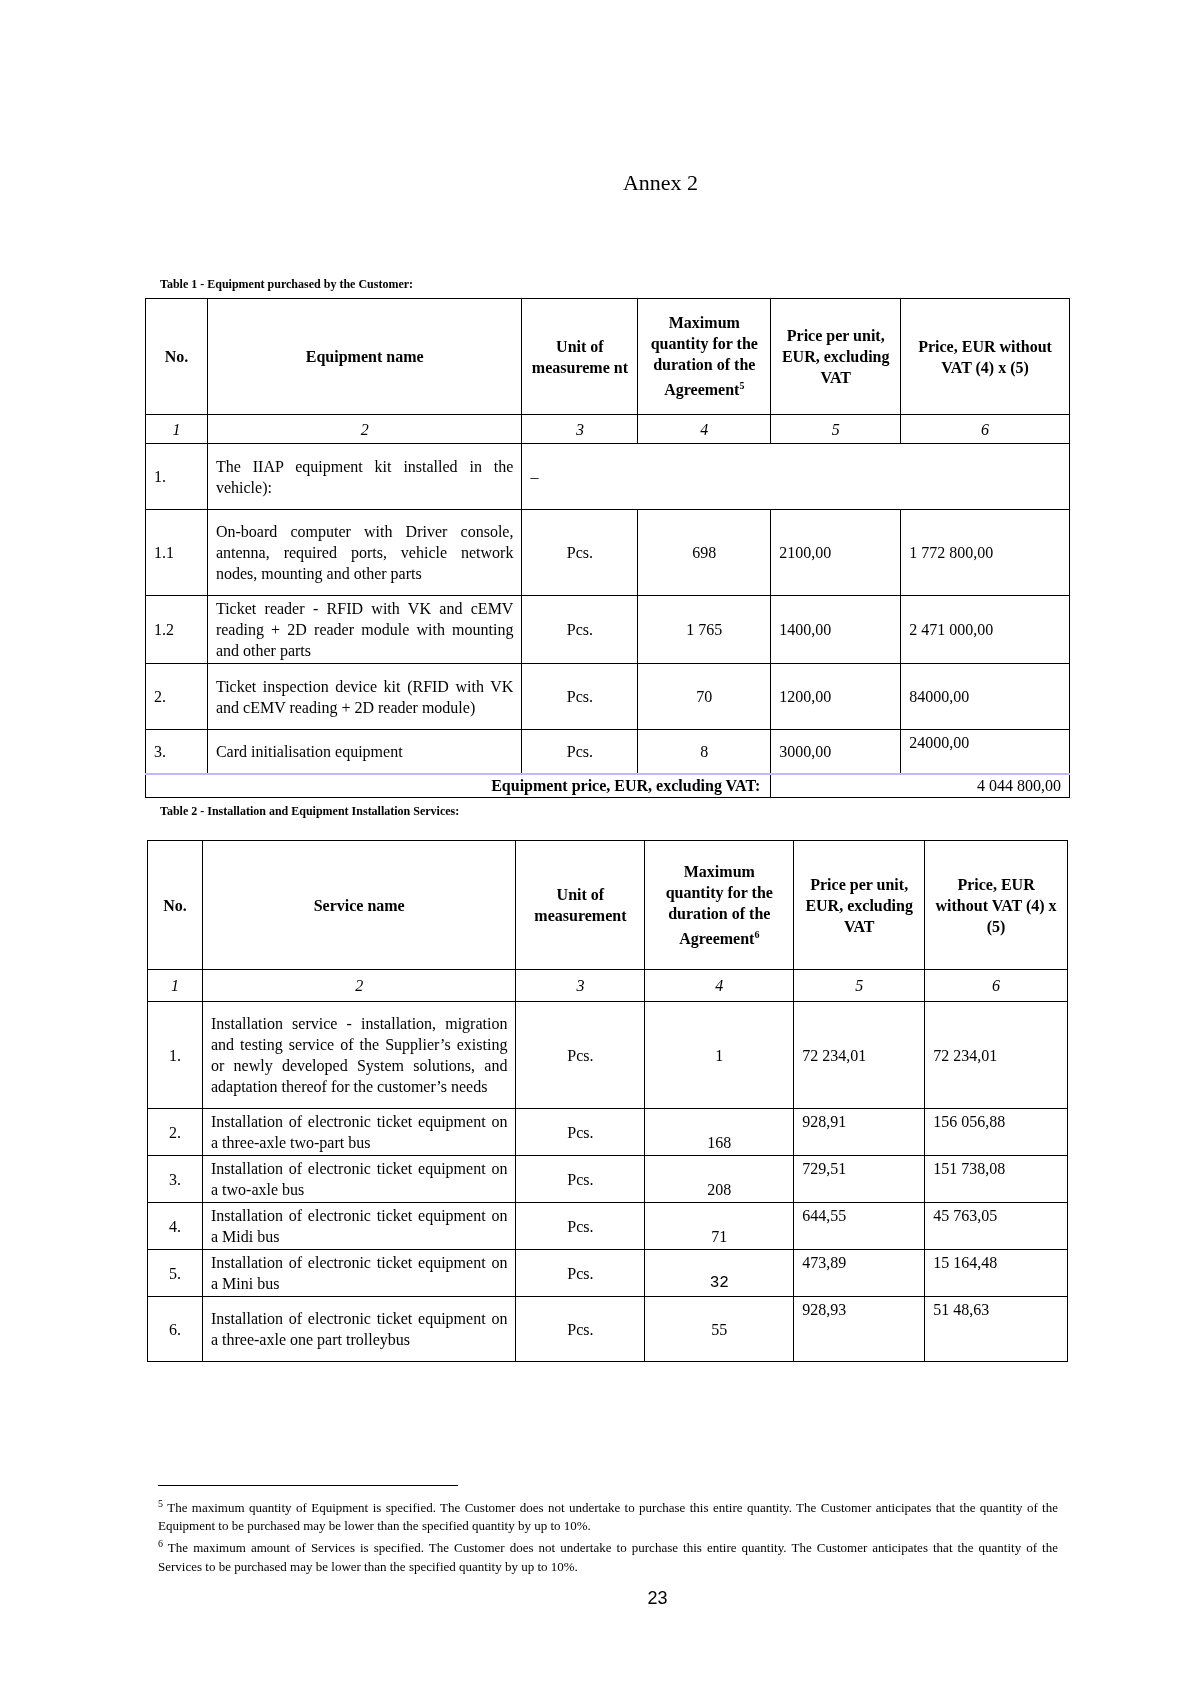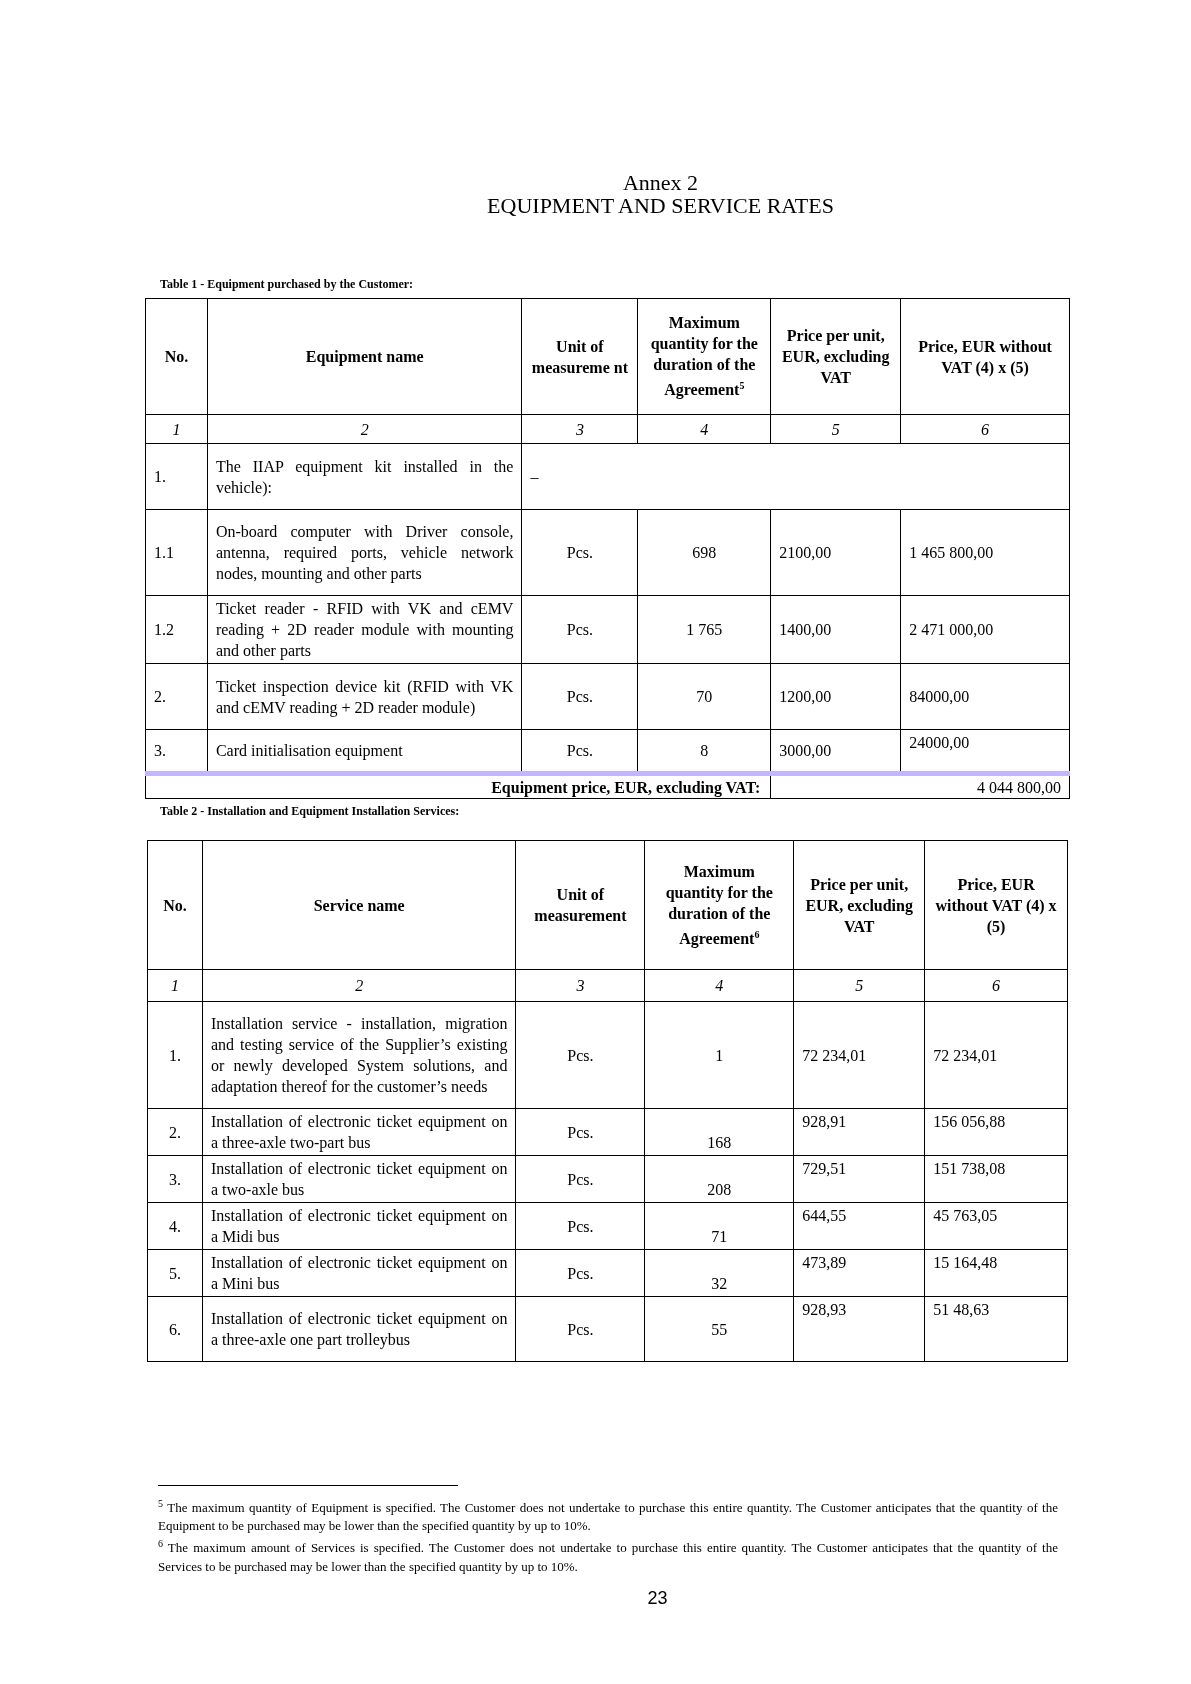--- a/index.html
+++ b/index.html
@@ -11,34 +11,33 @@
   table { border-collapse: collapse; position: absolute; font-size: 16px; }
   td, th { border: 1px solid #000; padding: 2px 8px; vertical-align: middle; line-height: 21px; }
   th { font-weight: bold; text-align: center; }
   .idx td { text-align: center; font-style: italic; height: 28px; padding: 0 4px; }
   .c { text-align: center; }
   .j { text-align: justify; }
   .l { text-align: left; }
   .r { text-align: right; }
   .top { vertical-align: top; }
   sup { font-size: 10px; }
-  .total-row td { border-top: 5px solid #c4b5fd; font-weight: bold; height: 22px; padding: 0 8px; }
+  .total-row td { border-top: 2px solid #c4b5fd; font-weight: bold; height: 22px; padding: 0 8px; }
   .fn-line { position: absolute; left: 158px; top: 1485px; width: 300px; border-top: 1px solid #000; }
   .footnotes { position: absolute; left: 158px; top: 1495px; width: 900px; font-size: 13px; line-height: 18px; text-align: justify; }
   .footnotes p { margin: 0; }
   .page-num { position: absolute; top: 1588px; left: 0; width: 1191px; text-align: center; font-family: "Liberation Sans", sans-serif; font-size: 18px; margin-left: 62px; }
 </style>
 </head>
 <body>
 
 <div class="page">
 
   <div class="title-block">
     <div>Annex 2</div>
-    <div>EQUIPMENT AND SERVICE RATES</div>
   </div>
 
   <div class="caption" style="left:160px; top:277px;">Table 1 - Equipment purchased by the Customer:</div>
 
   <table style="left:145px; top:298px; width:925px;">
     <colgroup>
       <col style="width:62px">
         <col style="width:315px">
         <col style="width:116px">
         <col style="width:133px">
@@ -66,21 +65,21 @@
       <td class="l">1.</td>
       <td class="j">The IIAP equipment kit installed in the vehicle):</td>
       <td class="l" colspan="4">–</td>
     </tr>
     <tr style="height:86px">
       <td class="l">1.1</td>
       <td class="j">On-board computer with Driver console, antenna, required ports, vehicle network nodes, mounting and other parts</td>
       <td class="c">Pcs.</td>
       <td class="c">698</td>
       <td class="l">2100,00</td>
-      <td class="l">1 465 800,00</td>
+      <td class="l">1 772 800,00</td>
     </tr>
     <tr style="height:66px">
       <td class="l">1.2</td>
       <td class="j">Ticket reader - RFID with VK and cEMV reading + 2D reader module with mounting and other parts</td>
       <td class="c">Pcs.</td>
       <td class="c">1 765</td>
       <td class="l">1400,00</td>
       <td class="l">2 471 000,00</td>
     </tr>
     <tr style="height:66px">
@@ -163,21 +162,21 @@
       <td class="j">Installation of electronic ticket equipment on a Midi bus</td>
       <td class="c">Pcs.</td>
       <td class="c" style="vertical-align:bottom;">71</td>
       <td class="l top">644,55</td>
       <td class="l top">45 763,05</td>
     </tr>
     <tr style="height:44px">
       <td class="c">5.</td>
       <td class="j">Installation of electronic ticket equipment on a Mini bus</td>
       <td class="c">Pcs.</td>
-      <td class="c" style="vertical-align:bottom;">32</td>
+      <td class="c" style="vertical-align:bottom;font-family:Liberation Mono, monospace;">32</td>
       <td class="l top">473,89</td>
       <td class="l top">15 164,48</td>
     </tr>
     <tr style="height:65px">
       <td class="c">6.</td>
       <td class="j">Installation of electronic ticket equipment on a three-axle one part trolleybus</td>
       <td class="c">Pcs.</td>
       <td class="c">55</td>
       <td class="l top">928,93</td>
       <td class="l top">51 48,63</td>

